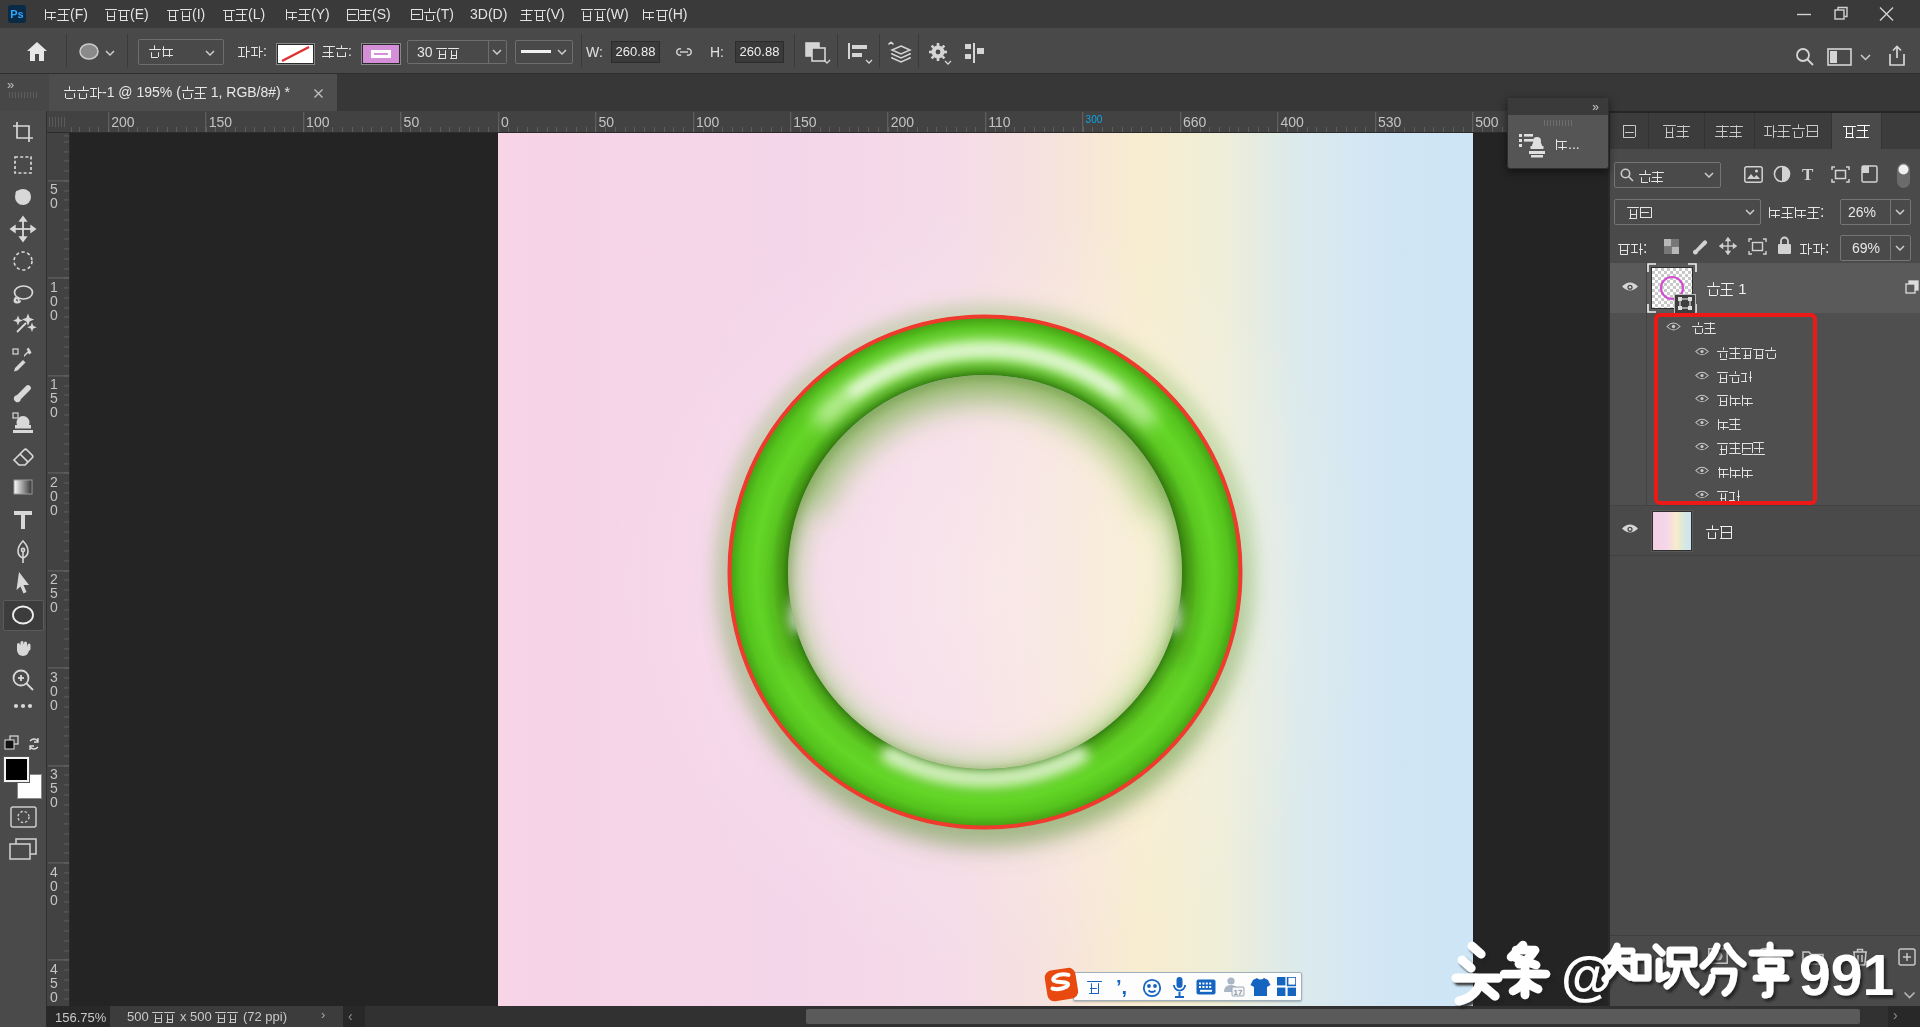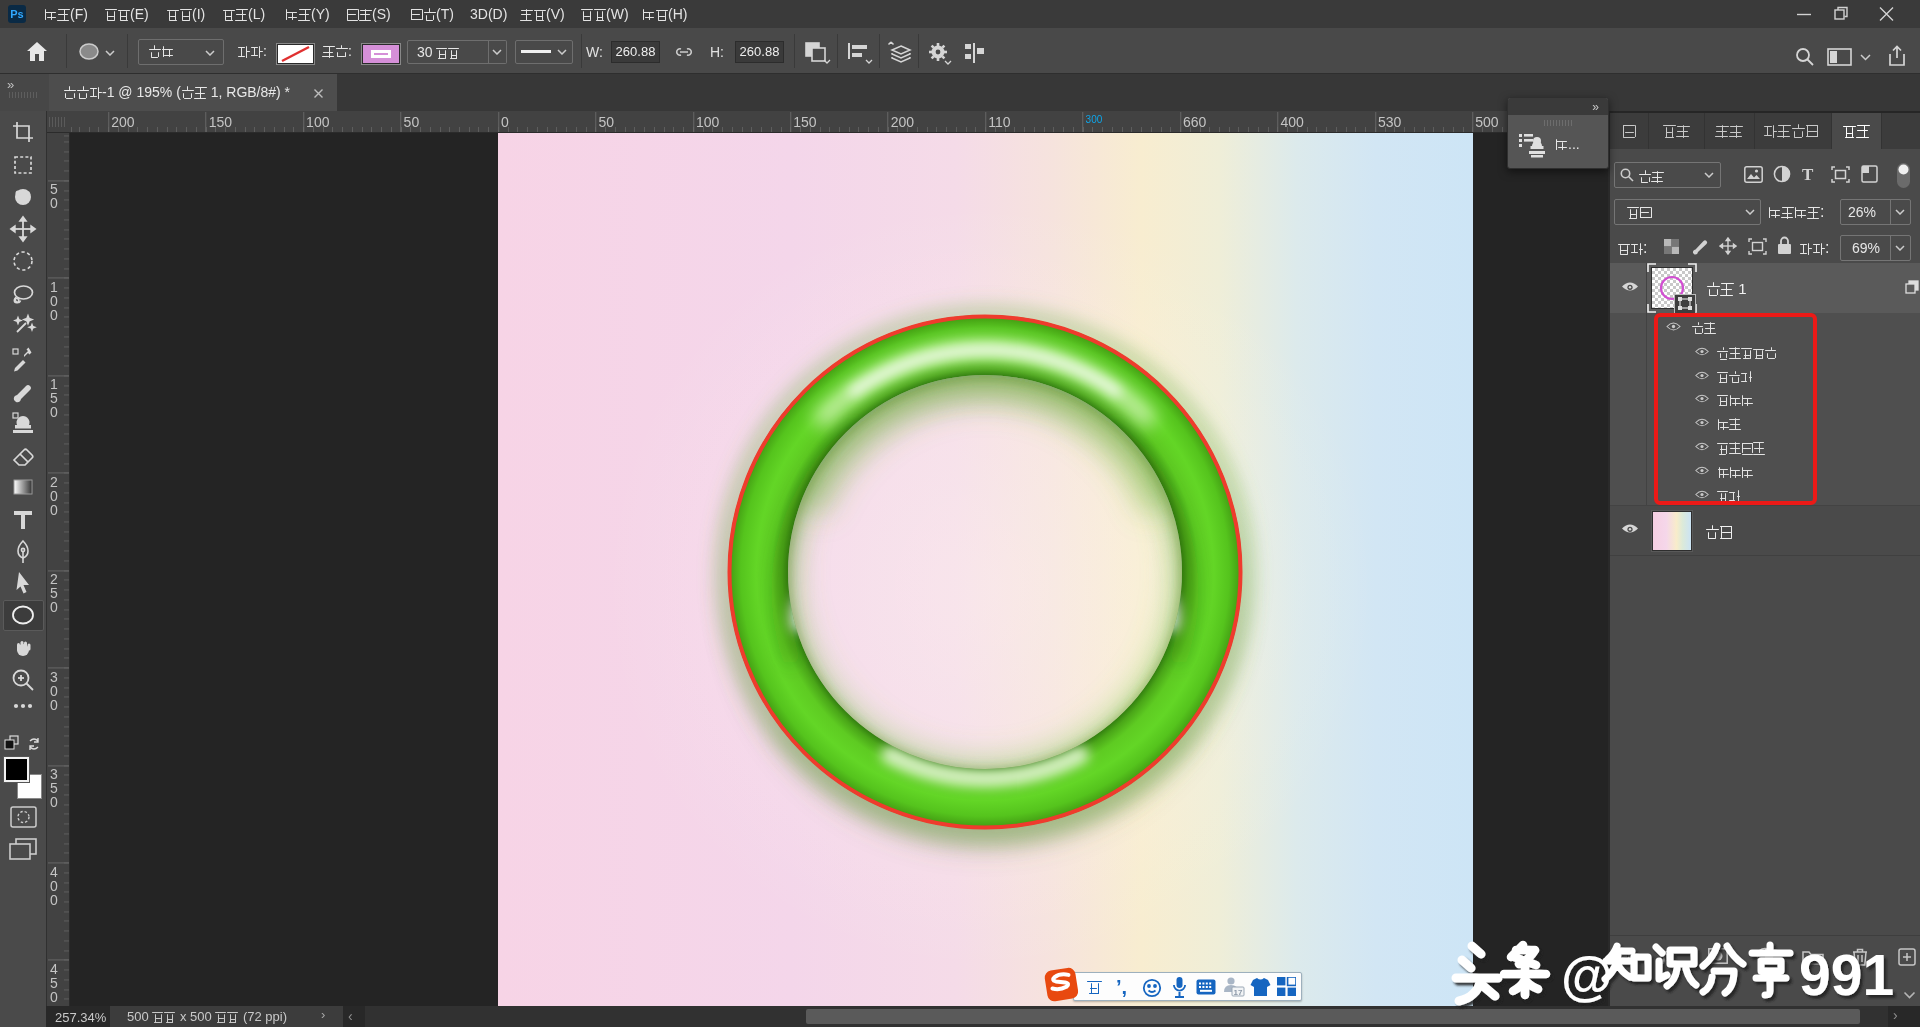--- a/index.html
+++ b/index.html
@@ -671,21 +671,21 @@
           <rect x="1" y="12" width="3" height="3"></rect>
           <path d="M14 14 a5 5 0 1 1 10 0 l1.5 0 l0 3 l-13 0 l0 -3 Z"></path>
           <rect x="11" y="19" width="16" height="3"></rect>
           <rect x="13" y="23" width="12" height="2.5"></rect>
           <circle cx="19" cy="9" r="4"></circle>
         </g>
       </svg>
       <div style="position:absolute;left:47px;top:38px;color:#e8e8e8;font-size:14px"><span class="g" style="width:13px;height:13px;vertical-align:-2px"><i style="left:1px;top:1px;width:1px;height:11px"></i><i style="left:1px;top:3px;width:11px;height:1px"></i><i style="left:3px;top:9px;width:9px;height:1px"></i><i style="left:7px;top:4px;width:1px;height:8px"></i></span>...</div>
     </div>
     <div style="position:absolute;left:46px;top:1006px;width:1874px;height:21px;background:#282828"></div>
-    <div style="position:absolute;left:55px;top:1010px;white-space:nowrap;color:#c9c9c9;font-size:13px">257.34%</div>
+    <div style="position:absolute;left:55px;top:1010px;white-space:nowrap;color:#c9c9c9;font-size:13px">156.75%</div>
     <div style="position:absolute;left:110px;top:1006px;width:233px;height:21px;background:#3c3c3c"></div>
     <div style="position:absolute;left:127px;top:1009px;white-space:nowrap;color:#c9c9c9;font-size:13px">500 <span class="g" style="width:12px;height:12px;vertical-align:-2px"><i style="left:0px;top:1px;width:11px;height:1px"></i><i style="left:3px;top:3px;width:1px;height:9px"></i><i style="left:9px;top:3px;width:1px;height:9px"></i><i style="left:3px;top:7px;width:6px;height:1px"></i><i style="left:2px;top:11px;width:7px;height:1px"></i></span><span class="g" style="width:12px;height:12px;vertical-align:-2px"><i style="left:0px;top:1px;width:11px;height:1px"></i><i style="left:3px;top:3px;width:1px;height:9px"></i><i style="left:8px;top:3px;width:1px;height:9px"></i><i style="left:3px;top:8px;width:6px;height:1px"></i><i style="left:2px;top:11px;width:7px;height:1px"></i></span> x 500 <span class="g" style="width:12px;height:12px;vertical-align:-2px"><i style="left:0px;top:1px;width:11px;height:1px"></i><i style="left:3px;top:3px;width:1px;height:9px"></i><i style="left:9px;top:3px;width:1px;height:9px"></i><i style="left:3px;top:7px;width:6px;height:1px"></i><i style="left:2px;top:11px;width:7px;height:1px"></i></span><span class="g" style="width:12px;height:12px;vertical-align:-2px"><i style="left:0px;top:1px;width:11px;height:1px"></i><i style="left:3px;top:3px;width:1px;height:9px"></i><i style="left:8px;top:3px;width:1px;height:9px"></i><i style="left:3px;top:8px;width:6px;height:1px"></i><i style="left:2px;top:11px;width:7px;height:1px"></i></span> (72 ppi)</div>
     <div style="position:absolute;left:321px;top:1007px;white-space:nowrap;color:#a9a9a9;font-size:13px">›</div>
     <div style="position:absolute;left:348px;top:1008px;white-space:nowrap;color:#909090;font-size:14px">‹</div>
     <div style="position:absolute;left:365px;top:1006px;width:1523px;height:21px;background:#313131"></div>
     <div style="position:absolute;left:806px;top:1009px;width:1054px;height:15px;background:#5a5a5a;border-radius:2px"></div>
     <div style="position:absolute;left:1893px;top:1007px;white-space:nowrap;color:#909090;font-size:14px">›</div>
     <svg style="position:absolute;left:1437px;top:932px;z-index:40" width="480" height="78" viewBox="0 0 480 78">
       <defs>
         <filter id="ws" x="-15%" y="-15%" width="140%" height="140%">

